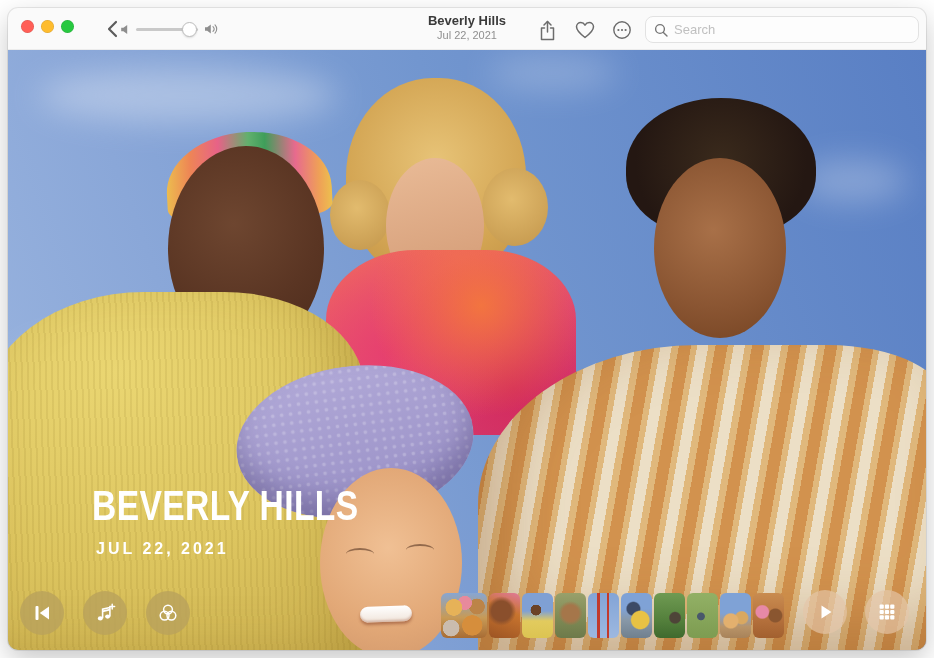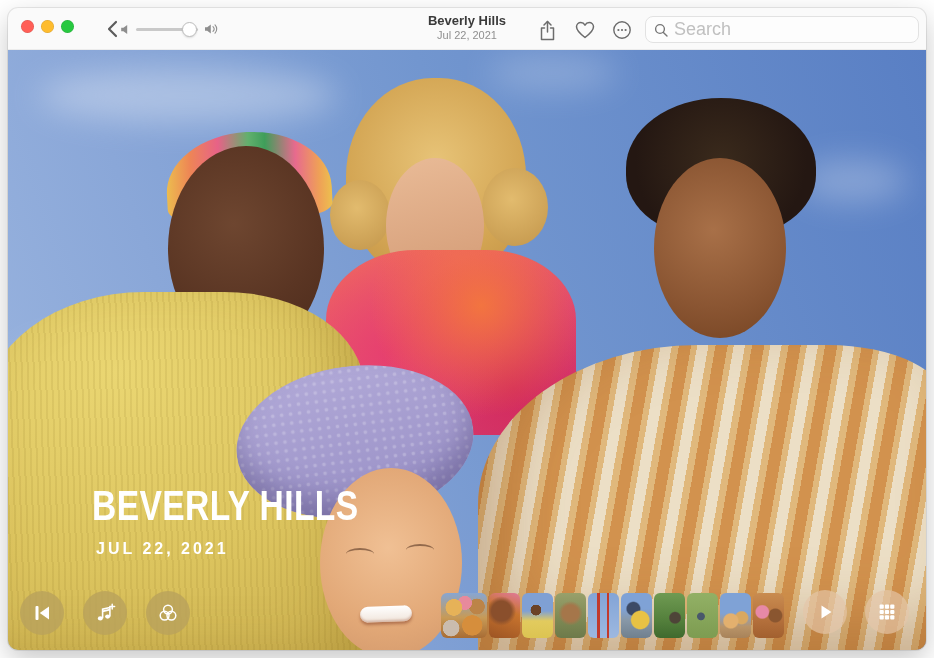--- a/index.html
+++ b/index.html
@@ -14,21 +14,21 @@
   .vol { position:absolute; left:112px; top:0; height:42px; display:flex; align-items:center; }
   .vol .track { position:relative; width:62px; height:3px; background:#c9c9c9; border-radius:2px; margin:0 6px; }
   .vol .knob { position:absolute; top:-6px; width:15px; height:15px; border-radius:50%; background:#fff; border:1px solid #bdbdbd; box-shadow:0 1px 2px rgba(0,0,0,.12); }
   .title-block { position:absolute; left:50%; top:5px; transform:translateX(-50%); text-align:center; line-height:1.25; white-space:nowrap; }
   .title-block .t { font-size:13px; font-weight:bold; color:#3a3a3a; }
   .title-block .s { font-size:11px; color:#8f8f8f; }
   .tb-icon-btn { position:absolute; top:9px; width:26px; height:26px; display:flex; align-items:center; justify-content:center; }
   .share-b { left:526px; } .fav-b { left:564px; } .more-b { left:601px; }
   .search { position:absolute; left:637px; top:8px; width:274px; height:27px; border:1px solid #e2e2e2; background:#fdfdfd;
             border-radius:8px; display:flex; align-items:center; padding:0 8px; }
-  .search input { border:none; outline:none; background:transparent; font-size:18px; color:#444; width:100%; margin-left:6px; font-family:"Liberation Sans",sans-serif; }
+  .search input { border:none; outline:none; background:transparent; font-size:13px; color:#444; width:100%; margin-left:6px; font-family:"Liberation Sans",sans-serif; }
   .search input::placeholder { color:#c0c0c0; }
   
   .stage { position:absolute; left:0; top:42px; width:918px; height:600px; overflow:hidden;
            background:linear-gradient(250deg,#597fc4 0%,#7296cf 45%,#8aa7d8 75%,#9cb6e0 100%); }
   .cloud { position:absolute; background:#fff; border-radius:50%; filter:blur(16px); }
   .shape { position:absolute; }
   
   .c-hair  { left:338px; top:28px;  width:180px; height:205px; border-radius:48%; background:radial-gradient(circle at 50% 40%,#e7c377 0%,#d3a553 60%,#bf8f42 100%); }
   .c-curl  { border-radius:50%; background:radial-gradient(circle at 45% 40%,#e2bb6e,#c2954a); }
   .c-face  { left:378px; top:108px; width:98px;  height:135px; border-radius:50%; background:linear-gradient(165deg,#e9bb97 0%,#d9a37e 70%,#c9916c 100%); }

